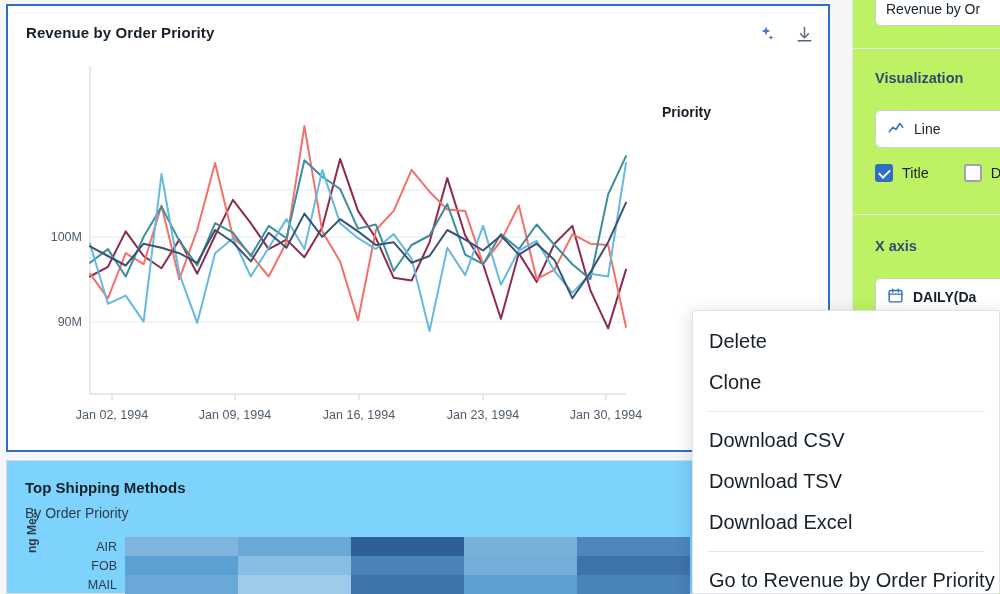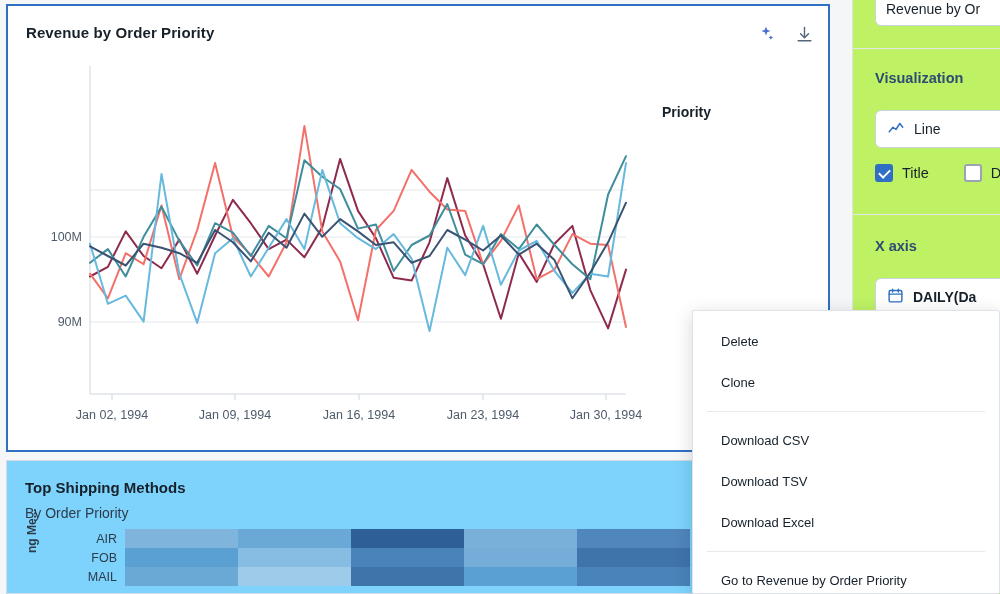--- a/index.html
+++ b/index.html
@@ -141,21 +141,21 @@
     font-size: 12px;
     font-weight: bold;
     color: #2d3b4a;
     transform: rotate(-90deg);
     transform-origin: left top;
     white-space: nowrap;
   }
   .heat-rows {
     position: absolute;
     left: 40px;
-    top: 68px;
+    top: 76px;
   }
   .heat-row {
     display: flex;
     align-items: center;
     height: 19px;
   }
   .heat-rowlabel {
     width: 70px;
     text-align: right;
     padding-right: 8px;
@@ -291,22 +291,22 @@
     border: 1px solid #dfe3e8;
     border-radius: 2px;
     box-shadow: 0 4px 18px rgba(15,25,40,0.17);
     box-sizing: border-box;
     padding-top: 10px;
   }
   .menu-item {
     height: 41px;
     display: flex;
     align-items: center;
-    padding-left: 28px;
-    font-size: 13px;
+    padding-left: 16px;
+    font-size: 20px;
     color: #16212b;
     cursor: pointer;
   }
   .menu-sep {
     height: 1px;
     background: #e6e9ed;
     margin: 8px 14px;
   }
 </style>
 </head>

